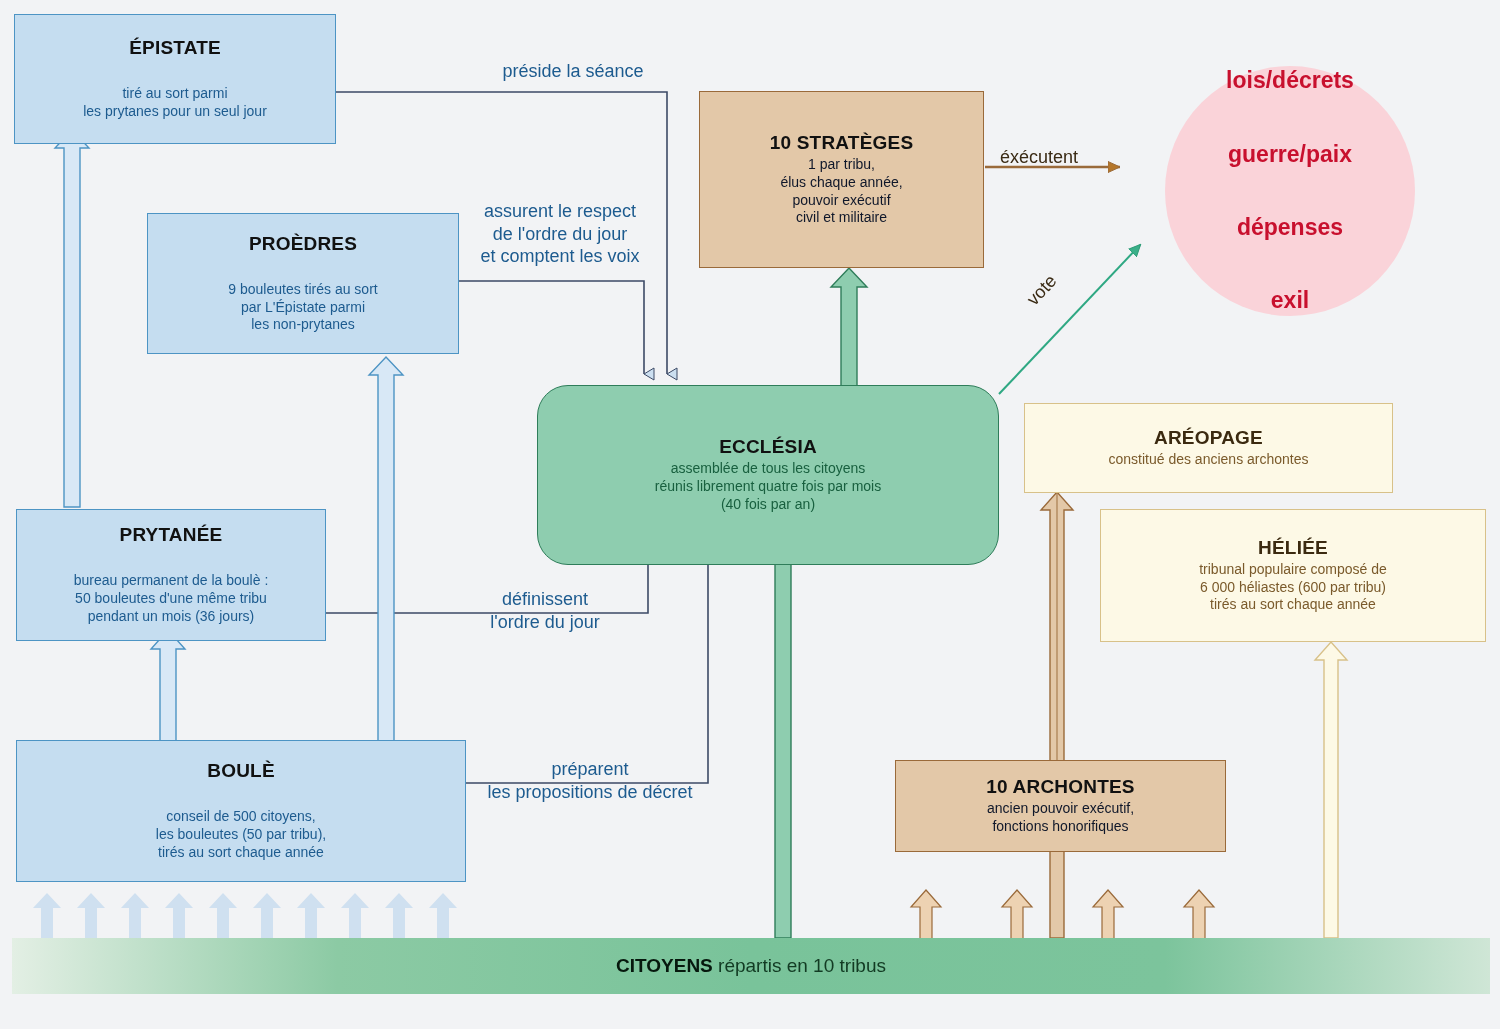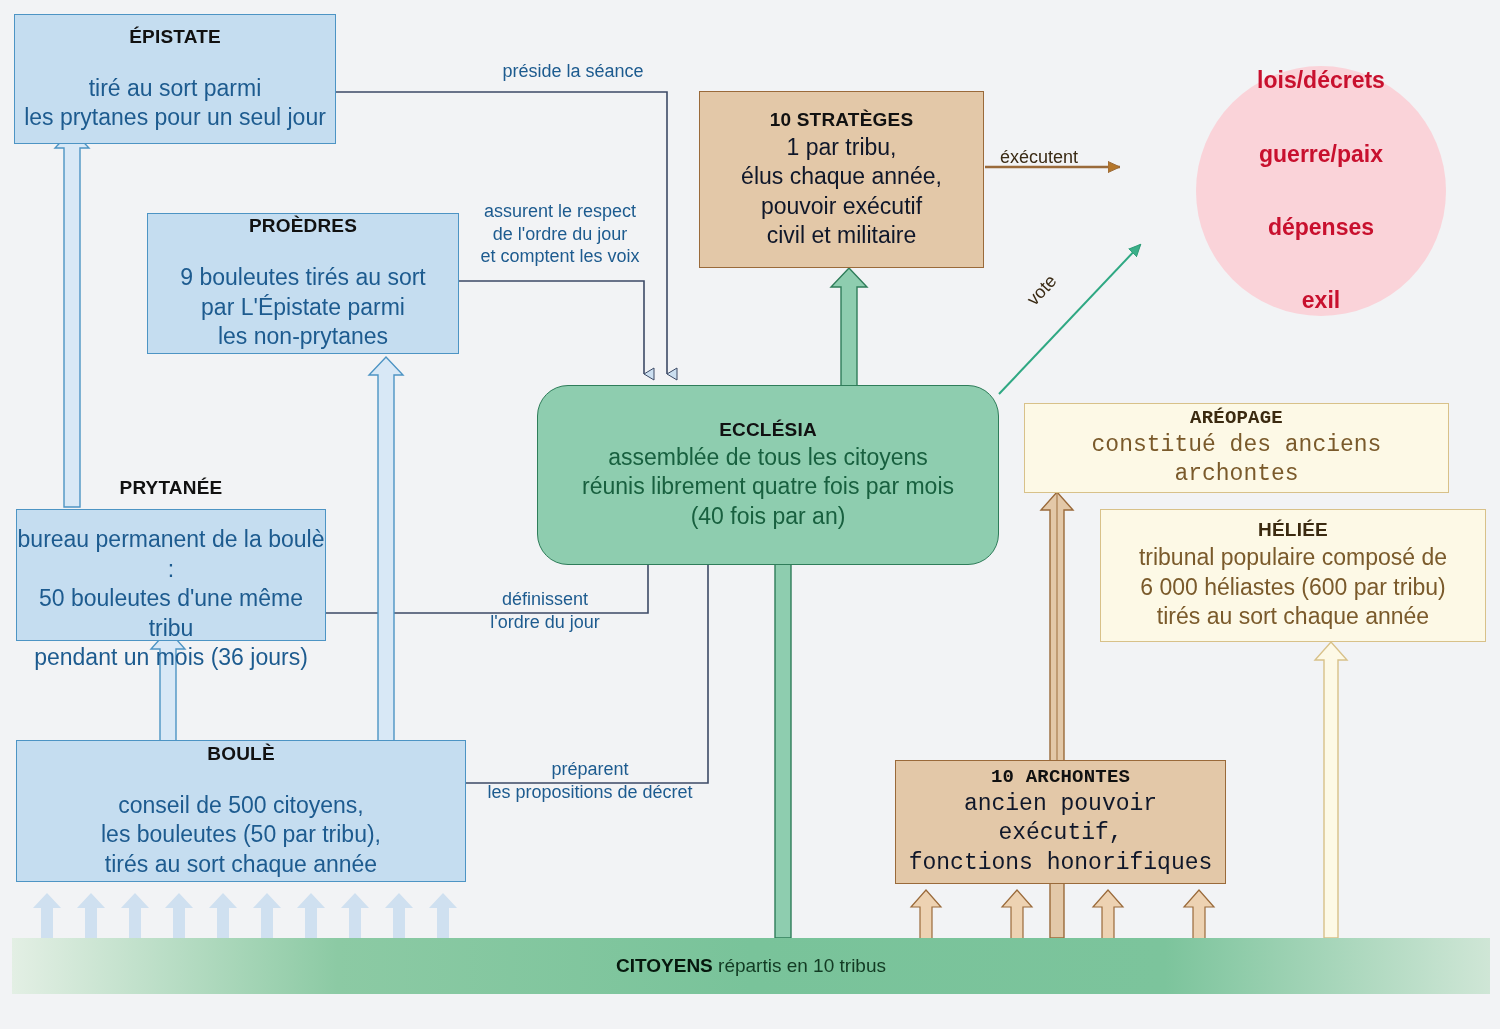--- a/index.html
+++ b/index.html
@@ -22,21 +22,21 @@
   }
   .node .title{
     font-weight:bold;
     color:#111111;
     letter-spacing:.2px;
     margin-bottom:2px;
     font-size:19px;
   }
   .node .body{
     line-height:1.28;
-    font-size:23px;
+    font-size:14px;
   }
 
   
   .blue{background:#c5ddf0;border:1px solid #4d94c4;gap:24px;}
   .blue .body{color:#1d5b8f;}
 
   
   .green{background:#8ecdaf;border:1px solid #2f7d5a;}
   .green .body{color:#18603f;}
 
@@ -190,39 +190,39 @@
   </div>
 
   <div class="node tan" style="left:699px;top:91px;width:285px;height:177px;">
     <div class="title">10 STRATÈGES</div>
     <div class="body" style="white-space:pre-line;">1 par tribu,
 élus chaque année,
 pouvoir exécutif
 civil et  militaire</div>
   </div>
 
-  <div class="node tan" style="left:895px;top:760px;width:331px;height:124px;font-family:Liberation Mono, monospace;">
+  <div class="node tan" style="left:895px;top:760px;width:331px;height:92px;">
     <div class="title">10 ARCHONTES</div>
     <div class="body" style="white-space:pre-line;">ancien pouvoir exécutif,
 fonctions honorifiques</div>
   </div>
 
-  <div class="node cream" style="left:1024px;top:403px;width:425px;height:90px;font-family:Liberation Mono, monospace;">
+  <div class="node cream" style="left:1024px;top:403px;width:369px;height:90px;">
     <div class="title">ARÉOPAGE</div>
     <div class="body" style="white-space:pre-line;">constitué des anciens archontes</div>
   </div>
 
   <div class="node cream" style="left:1100px;top:509px;width:386px;height:133px;">
     <div class="title">HÉLIÉE</div>
     <div class="body" style="white-space:pre-line;">tribunal populaire composé de
 6 000 héliastes (600 par tribu)
 tirés au sort chaque année</div>
   </div>
 
-  <div class="circle" style="left:1196px;top:66px;width:250px;height:250px;gap:44px;">
+  <div class="circle" style="left:1165px;top:66px;width:250px;height:250px;gap:44px;">
     <div class="line">lois/décrets</div>
     <div class="line">guerre/paix</div>
     <div class="line">dépenses</div>
     <div class="line">exil</div>
   </div>
 
   <div class="citizens">
     <div class="lbl">
       <b>CITOYENS</b><span> répartis en 10 tribus</span>
     </div>

